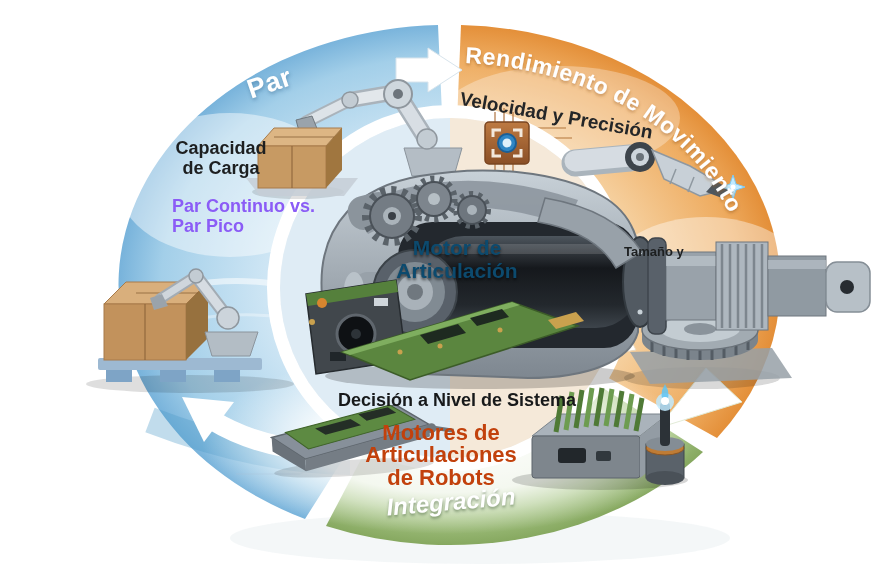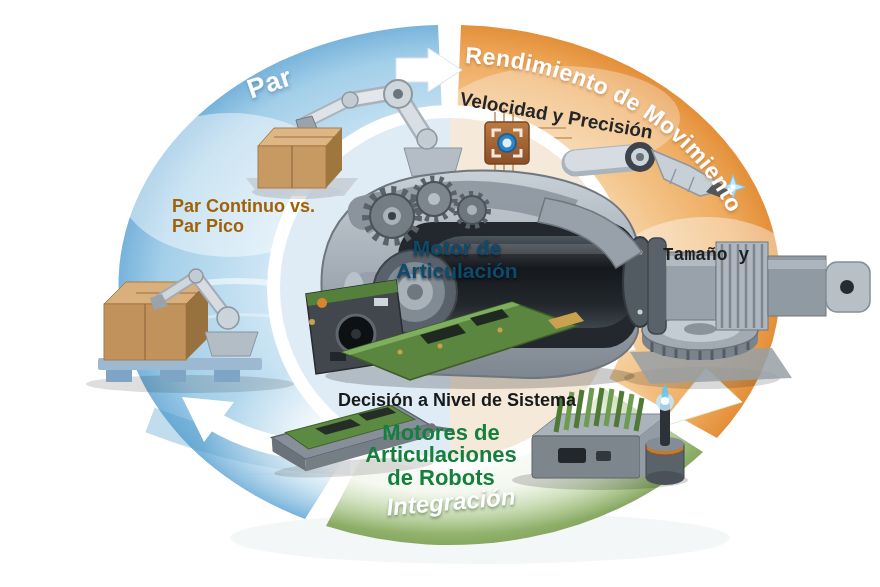--- a/index.html
+++ b/index.html
@@ -4,28 +4,28 @@
 <style>
   html,body{margin:0;padding:0;background:#fff;}
   .stage{position:relative;width:880px;height:587px;overflow:hidden;background:#fff;
          font-family:"Liberation Sans",sans-serif;}
   .stage svg{position:absolute;left:0;top:0;}
   .lbl{position:absolute;line-height:1.12;}
   .lbl span{display:block;}
   .l-par{left:247px;top:68px;font-size:27px;font-weight:700;color:#fff;
          transform:rotate(-19deg);text-shadow:0 2px 4px rgba(44,96,136,.45);letter-spacing:.5px;}
   .l-cap{left:164px;top:138px;width:114px;text-align:center;font-size:18px;font-weight:600;color:#1d1f20;}
-  .l-cont{left:172px;top:196px;width:160px;font-size:18px;font-weight:600;color:#a16207;}
+  .l-cont{left:172px;top:196px;width:160px;font-size:18px;font-weight:600;color:#8b5cf6;}
   .l-vel{left:462px;top:88px;font-size:19px;font-weight:600;color:#242628;
          transform:rotate(10deg);transform-origin:left top;}
-  .l-tam{left:624px;top:245px;width:164px;text-align:center;font-size:18px;font-weight:600;color:#1d1f20;font-family:Liberation Mono, monospace;}
+  .l-tam{left:624px;top:245px;width:164px;text-align:left;font-size:13px;font-weight:600;color:#1d1f20;}
   .l-motor{left:372px;top:236px;width:170px;text-align:center;font-size:21px;font-weight:700;color:#0c4a6e;
            line-height:1.1;text-shadow:0 2px 3px rgba(0,0,0,.6);}
   .l-dec{left:314px;top:390px;width:262px;text-align:right;font-size:18px;font-weight:700;color:#17191a;}
-  .l-mot{left:329px;top:422px;width:224px;text-align:center;font-size:22px;font-weight:700;color:#15803d;line-height:1.02;}
+  .l-mot{left:329px;top:422px;width:224px;text-align:center;font-size:22px;font-weight:700;color:#c2410c;line-height:1.02;}
   .l-int{left:374px;top:489px;width:154px;text-align:center;font-size:24px;font-weight:700;font-style:italic;color:#fff;
          transform:rotate(-5deg);text-shadow:0 2px 3px rgba(60,90,50,.55);}
 </style>
 </head>
 <body>
 
 <div class="stage">
 
 <svg width="880" height="587" viewBox="0 0 880 587">
   <defs>
@@ -354,20 +354,24 @@
   </g>
 
   <path id="arcM" d="M465,63 A295,222 0 0 1 730,216" fill="none"></path>
   <text font-size="23" font-weight="bold" fill="#ffffff" filter="url(#tsh)" font-family="Liberation Sans, sans-serif" letter-spacing="0.5">
     <textPath href="#arcM">Rendimiento de Movimiento</textPath>
   </text>
 </svg>
 
 <div class="lbl l-par">Par</div>
 
+<div class="lbl l-cap">
+  <span>Capacidad</span>
+  <span>de Carga</span>
+</div>
 
 <div class="lbl l-cont">
   <span>Par Continuo vs.</span>
   <span>Par Pico</span>
 </div>
 
 <div class="lbl l-vel">Velocidad y Precisión</div>
 
 <div class="lbl l-tam">
   <span>Tamaño y</span>

